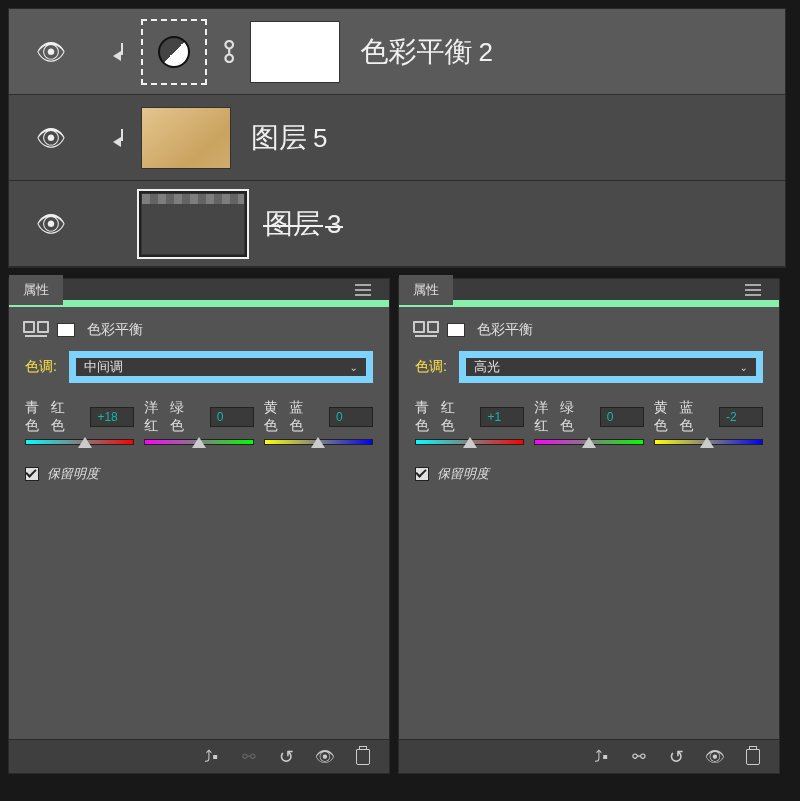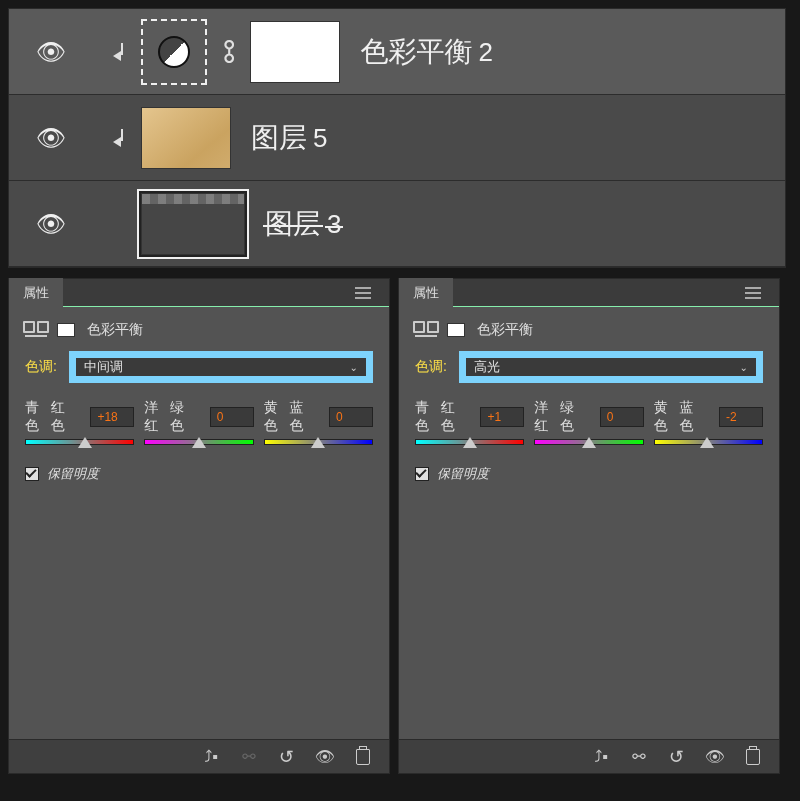--- a/index.html
+++ b/index.html
@@ -122,21 +122,21 @@
     .props-panel {
       width: 382px; height: 496px;
       background:#535353;
       border:1px solid #2a2a2a;
       display:flex; flex-direction:column;
     }
     .props-header {
       height:28px; background:#3b3b3b;
       display:flex; align-items:center; justify-content:space-between;
       padding:0 18px 0 0;
-      border-bottom:1px solid #86efac;
+      border-bottom:7px solid #86efac;
     }
     .props-tab {
       padding:6px 14px; background:#535353;
       font-size:13px; color:#e0e0e0;
     }
     .hamburger { display:flex; flex-direction:column; gap:3px; }
     .hamburger span { width:16px; height:2px; background:#aaa; }
 
     .props-body { padding:14px 16px; flex:1; display:flex; flex-direction:column; gap:12px; }
 
@@ -162,21 +162,21 @@
       padding:1px 8px; font-size:13px; color:#e0e0e0;
     }
     .tone-select .caret { font-size:10px; color:#ccc; }
 
     .sliders { display:flex; flex-direction:row; gap:10px; margin-top:4px; }
     .slider-block {}
     .slider-labels { display:flex; justify-content:space-between; font-size:14px; color:#e0e0e0; align-items:baseline;}
     .slider-value {
       width:48px; height:20px;
       background:#3a3a3a; border:1px solid #222;
-      color:#f97316; font-size:12px;
+      color:#14b8a6; font-size:12px;
       display:flex; align-items:center; padding:0 6px; margin-left:9px;
     }
     .slider-head { display:flex; align-items:center; gap:6px;}
     .slider-track {
       height:6px; margin-top:4px; position:relative; border:1px solid #222;
     }
     .grad-cr { background: linear-gradient(90deg, #00ffff, #ff0000); }
     .grad-mg { background: linear-gradient(90deg, #ff00ff, #00ff00); }
     .grad-yb { background: linear-gradient(90deg, #ffff00, #0000ff); }
     .slider-knob {

